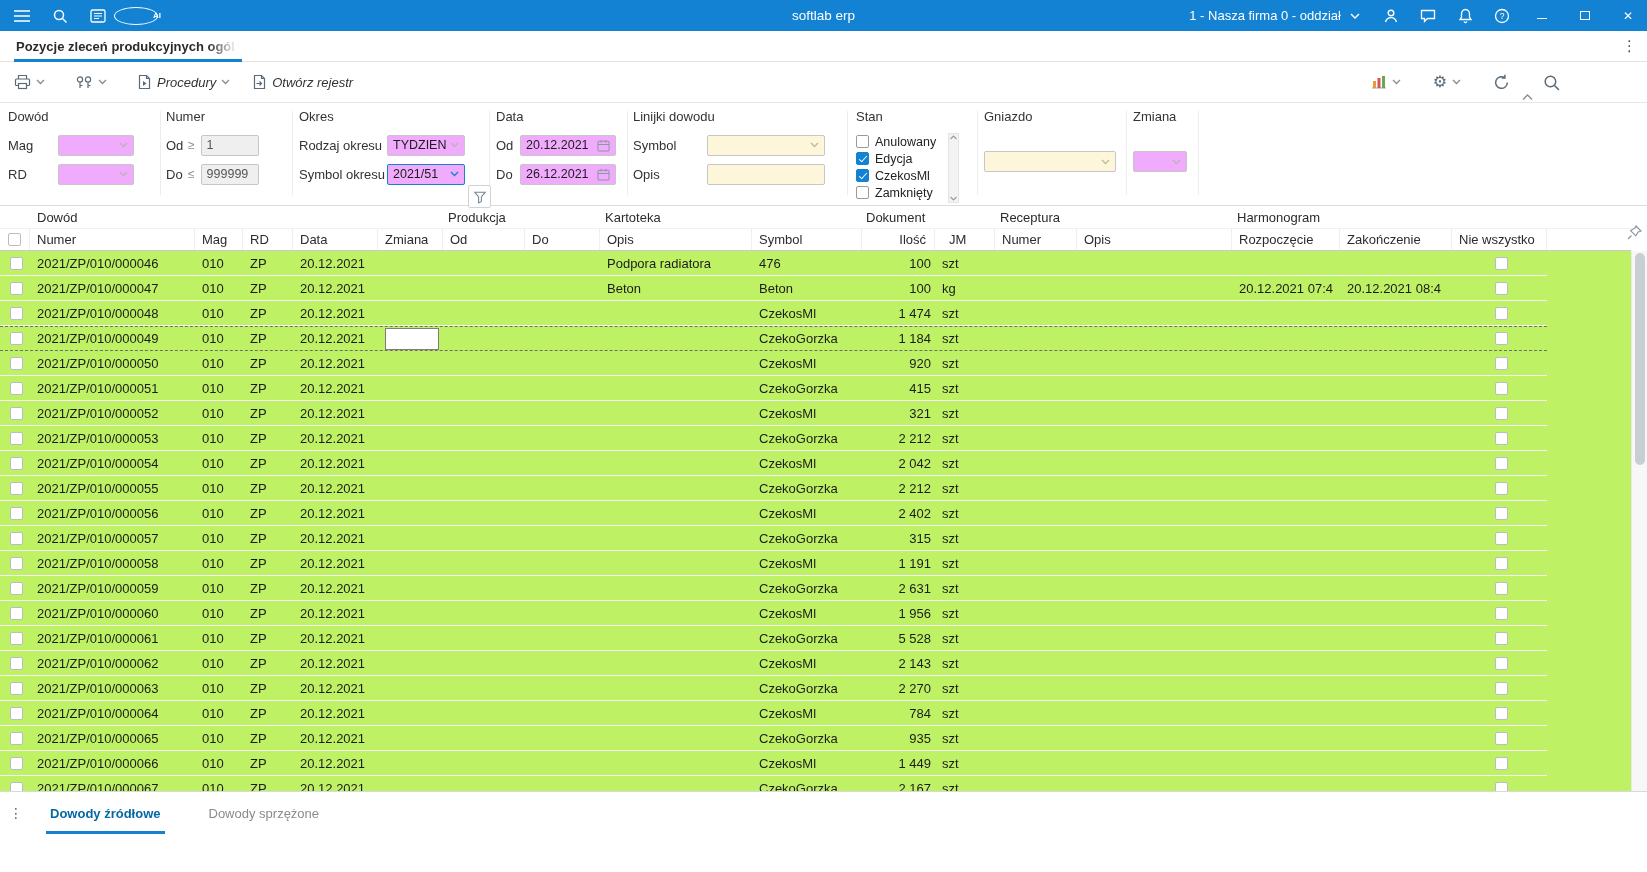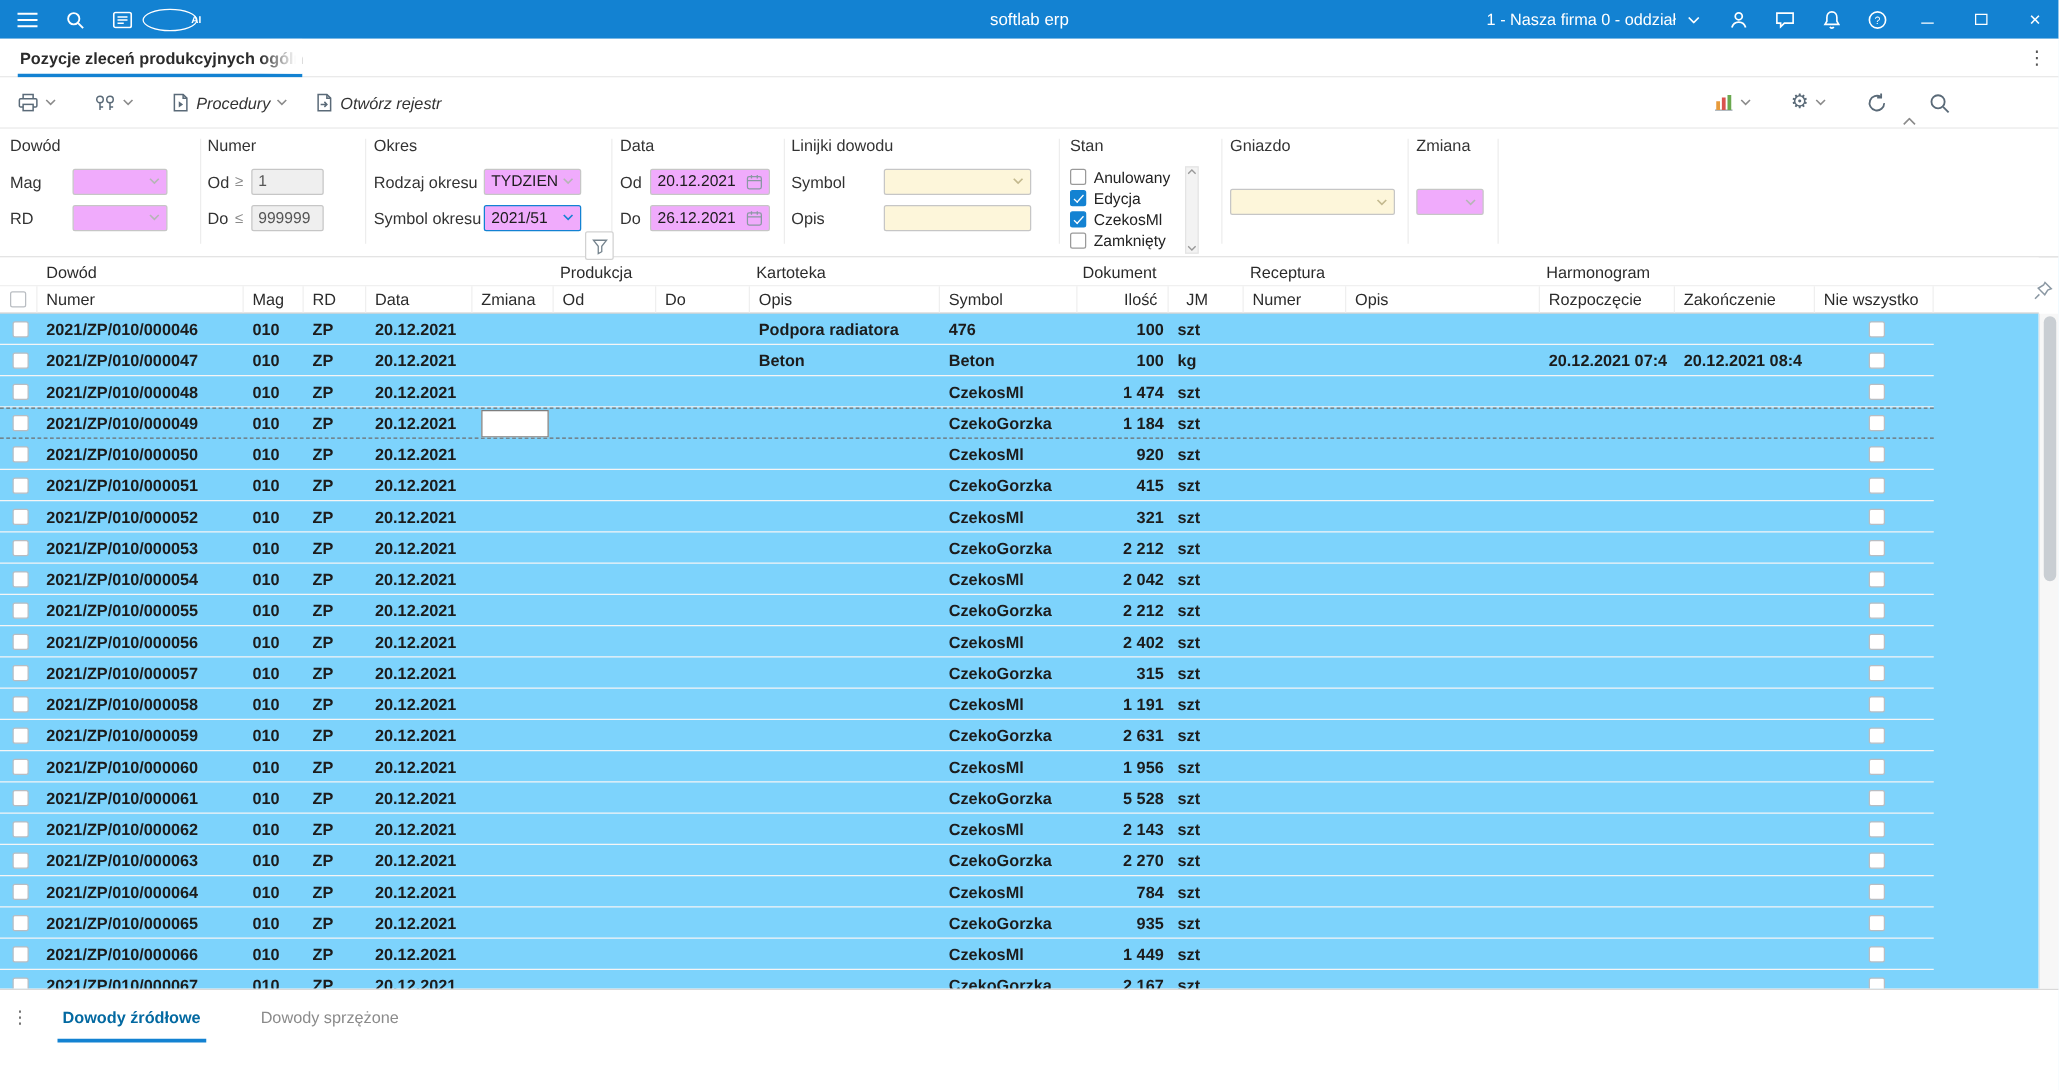--- a/index.html
+++ b/index.html
@@ -62,21 +62,21 @@
   .tg { position:relative; height:23px; border-bottom:1px solid #f0f0f0; }
   .gl { position:absolute; top:4px; color:#2b2b2b; }
   .tc { display:flex; height:22px; border-bottom:1px solid #c9c9c9; }
   .hc { flex:0 0 auto; display:flex; align-items:center; padding:0 4px 0 7px; white-space:nowrap; overflow:hidden; border-right:1px solid #efefef; color:#2b2b2b; }
   .c0{width:30px}.c1{width:165px}.c2{width:48px}.c3{width:50px}.c4{width:85px}.c5{width:65px}
   .c6{width:82px}.c7{width:75px}.c8{width:152px}.c9{width:110px}.c10{width:73px}.c11{width:60px}
   .c12{width:82px}.c13{width:155px}.c14{width:108px}.c15{width:112px}.c16{width:95px}
   .c11 { padding-left:14px; }
   .num { justify-content:flex-end; padding-right:8px; }
   .center { justify-content:center; padding:0; }
-  .tbody { position:absolute; top:251px; left:0; width:1631px; height:540px; overflow:hidden; background:#7dd3fc;font-weight:bold; }
+  .tbody { position:absolute; top:251px; left:0; width:1631px; height:540px; overflow:hidden; background:#bef264; }
   .trow { display:flex; width:1547px; height:25px; border-bottom:1px solid #f5f5f5; }
   .trow.selected { border-top:1px dashed #6e6e6e; border-bottom:1px dashed #6e6e6e; }
   .cell { flex:0 0 auto; display:flex; align-items:center; padding:0 4px 0 7px; white-space:nowrap; overflow:hidden; }
   .editor { width:100%; height:22px; border:1px solid #7e7e7e; background:#fff; }
   .pin { position:absolute; right:3px; top:222px; width:20px; height:20px; display:flex; align-items:center; justify-content:center; }
   .vscroll { position:absolute; right:0; top:251px; width:16px; height:540px; background:#f7f7f7; border-left:1px solid #e9e9e9; }
   .vthumb { position:absolute; top:2px; left:3px; width:10px; height:212px; background:#c9ced3; border-radius:5px; }
 
   
   .bottombar { position:absolute; top:791px; left:0; right:0; bottom:0; background:#fff; border-top:1px solid #d9d9d9; }

